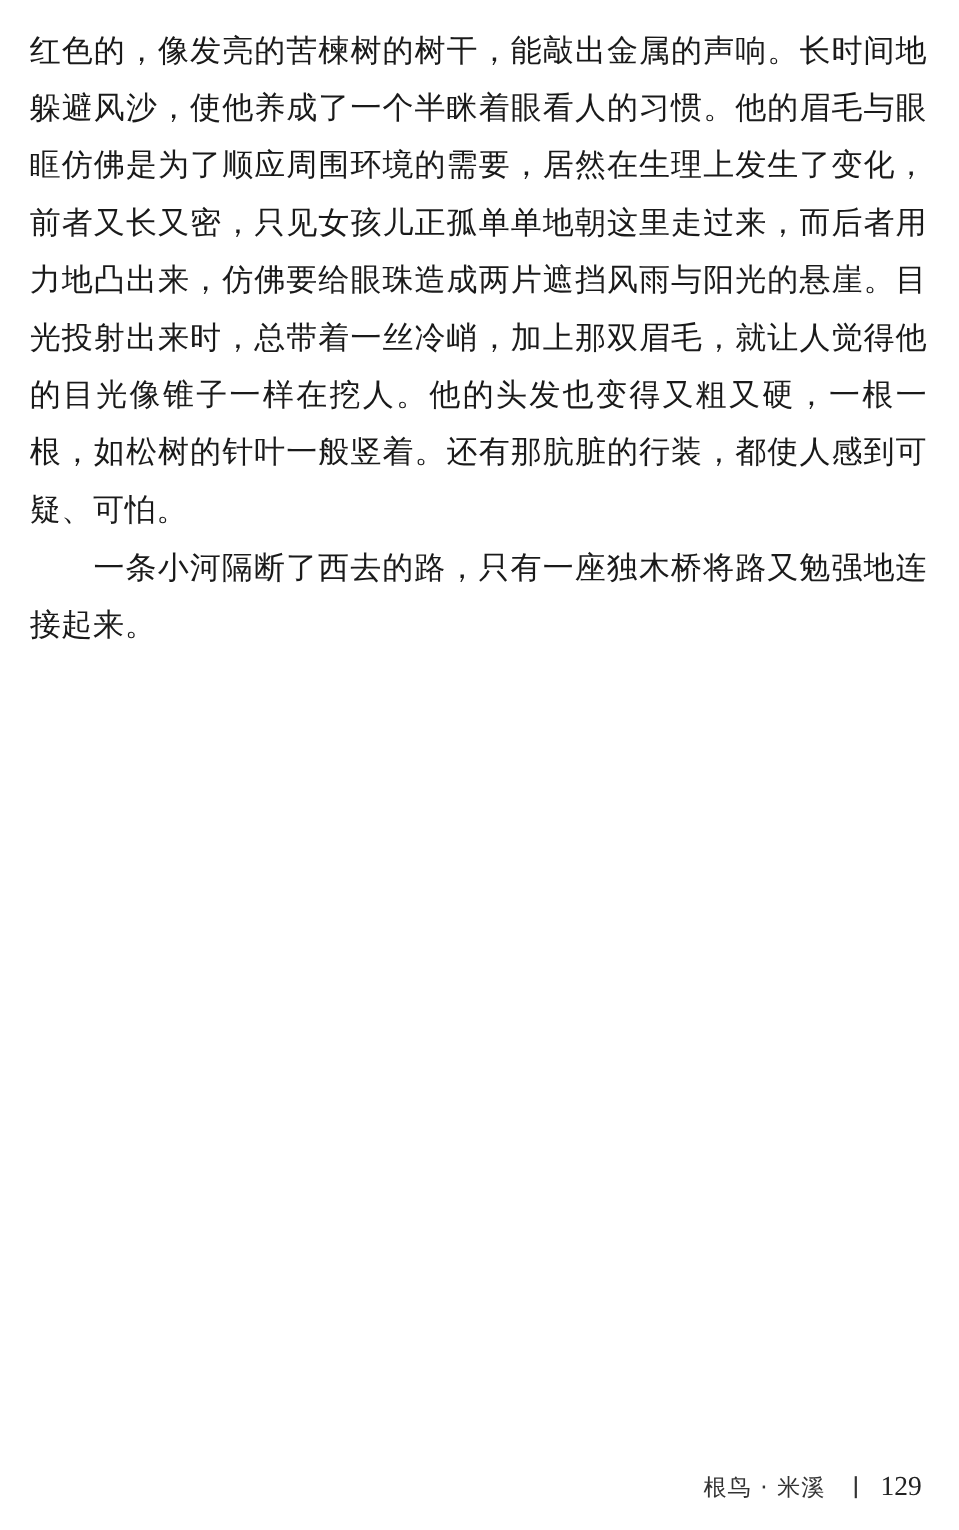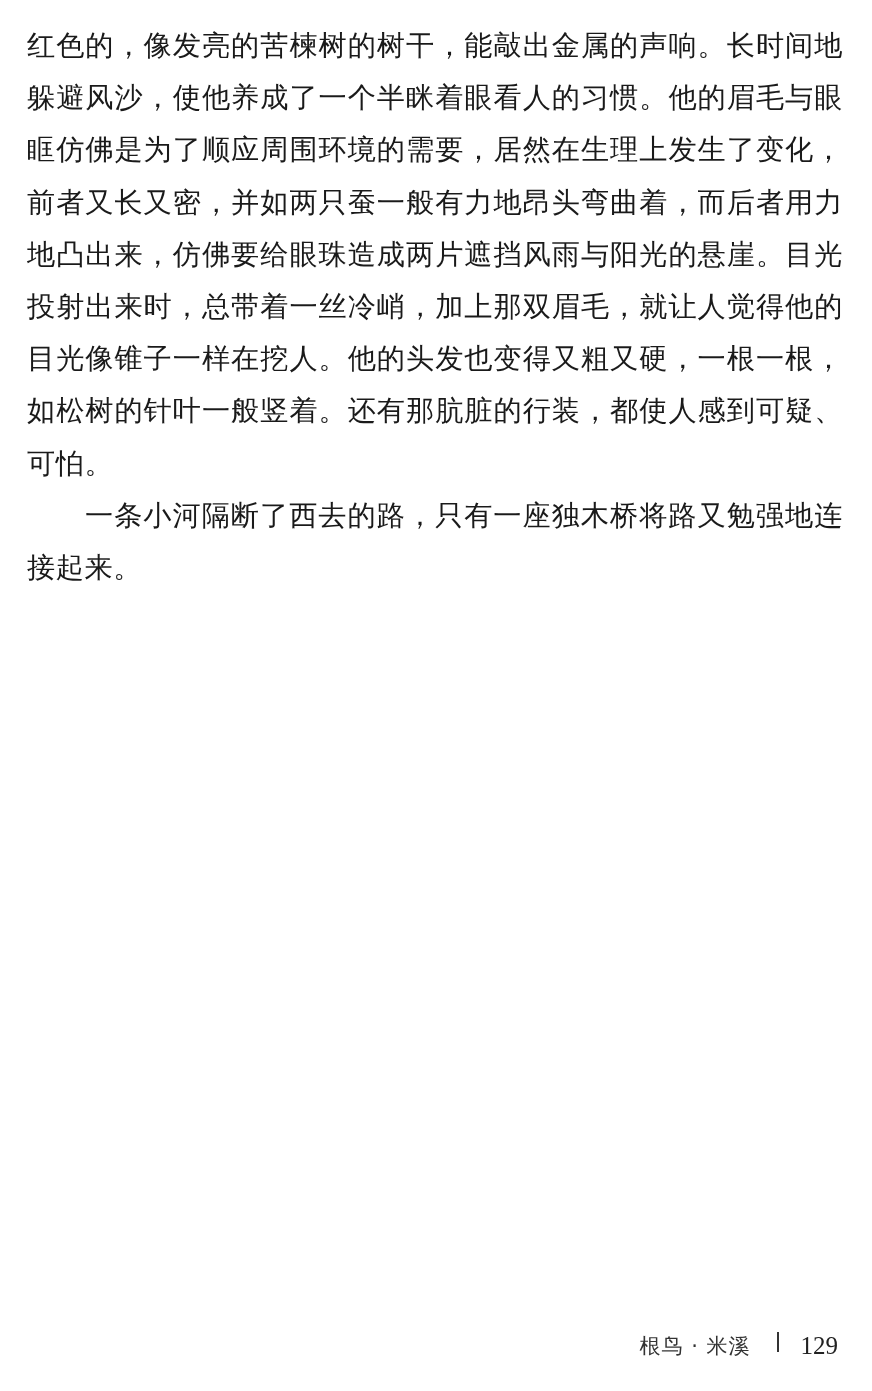--- a/index.html
+++ b/index.html
@@ -32,20 +32,21 @@
     }
     .para.indent {
       text-indent: 58px;
     }
     .footer {
       position: absolute;
       top: 1332px;
       right: 34px;
       height: 40px;
       display: flex;
+      align-items: center;
       color: #333;
     }
     .running-title {
       font-family: "DejaVu Sans", "Liberation Sans", sans-serif;
       font-size: 21px;
       letter-spacing: 1px;
     }
     .divider {
       display: inline-block;
       width: 2px;
@@ -56,21 +57,21 @@
     .page-number {
       font-family: "Liberation Serif", "DejaVu Serif", serif;
       font-size: 25px;
       color: #222;
     }
   </style>
 </head>
 <body>
 
 <div class="page-body">
-  <p class="para">红色的，像发亮的苦楝树的树干，能敲出金属的声响。长时间地躲避风沙，使他养成了一个半眯着眼看人的习惯。他的眉毛与眼眶仿佛是为了顺应周围环境的需要，居然在生理上发生了变化，前者又长又密，并如两只蚕一般有力地昂头弯曲着，而后者用力地凸出来，仿佛要给眼珠造成两片遮挡风雨与阳光的悬崖。目光投射出来时，总带着一丝冷峭，加上那双眉毛，就让人觉得他的目光像锥子一样在挖人。他的头发也变得又粗又硬，一根一根，如松树的针叶一般竖着。还有那肮脏的行装，都使人感到可疑、可怕。</p>
+  <p class="para">红色的，像发亮的苦楝树的树干，能敲出金属的声响。长时间地躲避风沙，使他养成了一个半眯着眼看人的习惯。他的眉毛与眼眶仿佛是为了顺应周围环境的需要，居然在生理上发生了变化，前者又长又密，只见女孩儿正孤单单地朝这里走过来，而后者用力地凸出来，仿佛要给眼珠造成两片遮挡风雨与阳光的悬崖。目光投射出来时，总带着一丝冷峭，加上那双眉毛，就让人觉得他的目光像锥子一样在挖人。他的头发也变得又粗又硬，一根一根，如松树的针叶一般竖着。还有那肮脏的行装，都使人感到可疑、可怕。</p>
   <p class="para indent">一条小河隔断了西去的路，只有一座独木桥将路又勉强地连接起来。</p>
 </div>
 
 <div class="footer">
   <span class="running-title">根鸟 · 米溪</span>
   <span class="divider"></span>
   <span class="page-number">129</span>
 </div>
 
 </body></html>

